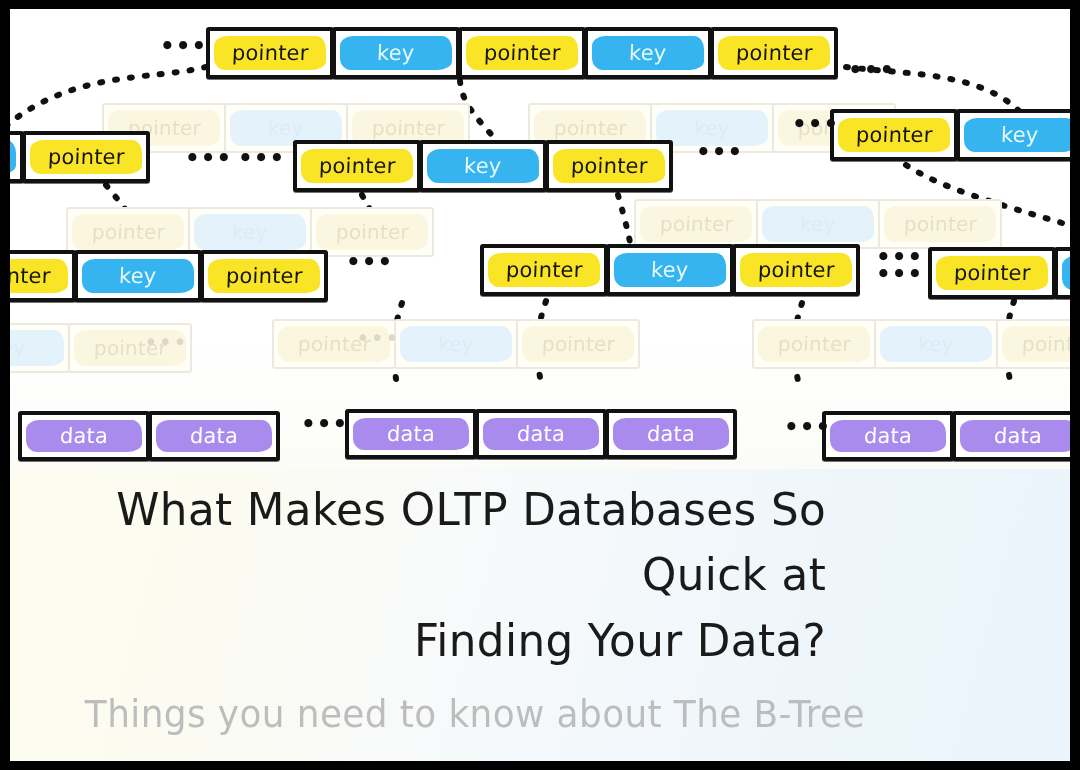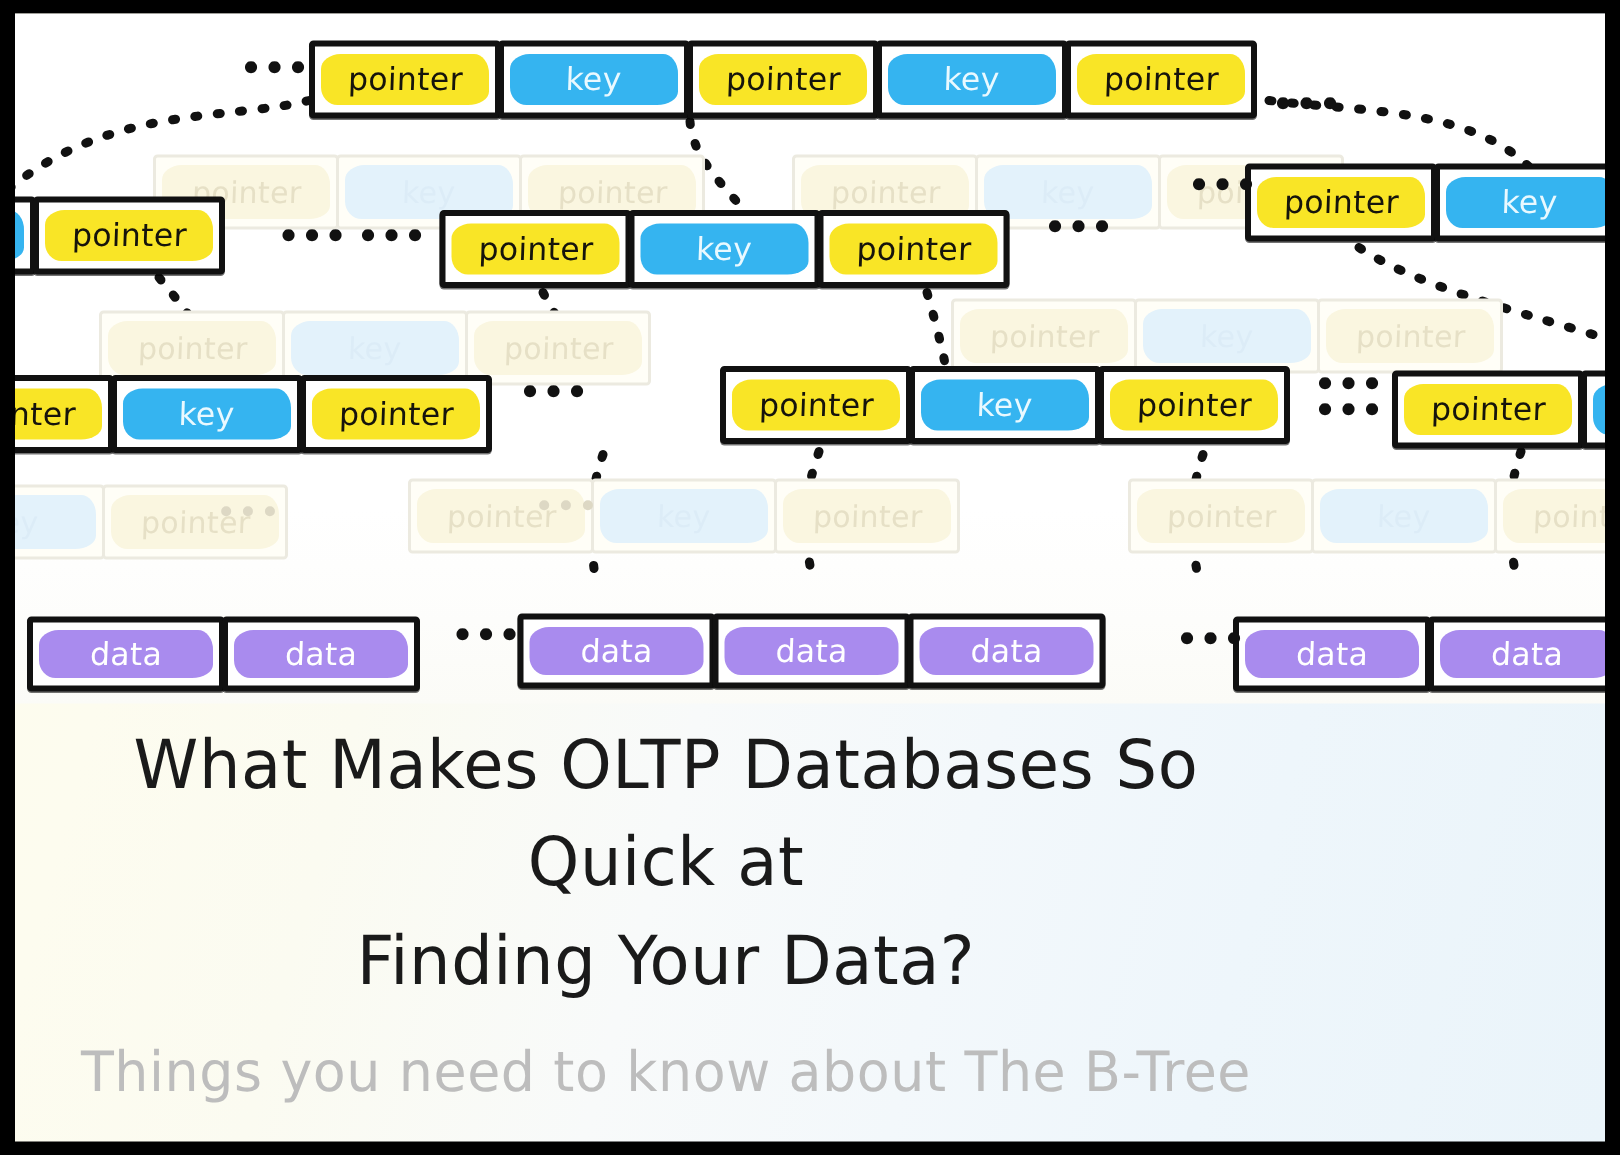--- a/index.html
+++ b/index.html
@@ -126,21 +126,21 @@
     font-weight: 700;
   }
   .dots.faint { color: #ddd8c4; font-weight: 400; }
 
   
   #titleblock {
     position: absolute;
     left: 0;
     top: 468px;
     width: 868px;
-    text-align: center;
+    text-align: right;
   }
 
   #title {
     font-family: "DejaVu Sans", sans-serif;
     font-size: 45px;
     line-height: 1.45;
     color: #1a1a1a;
     font-weight: 400;
     letter-spacing: .4px;
     transform: scaleX(.97);

